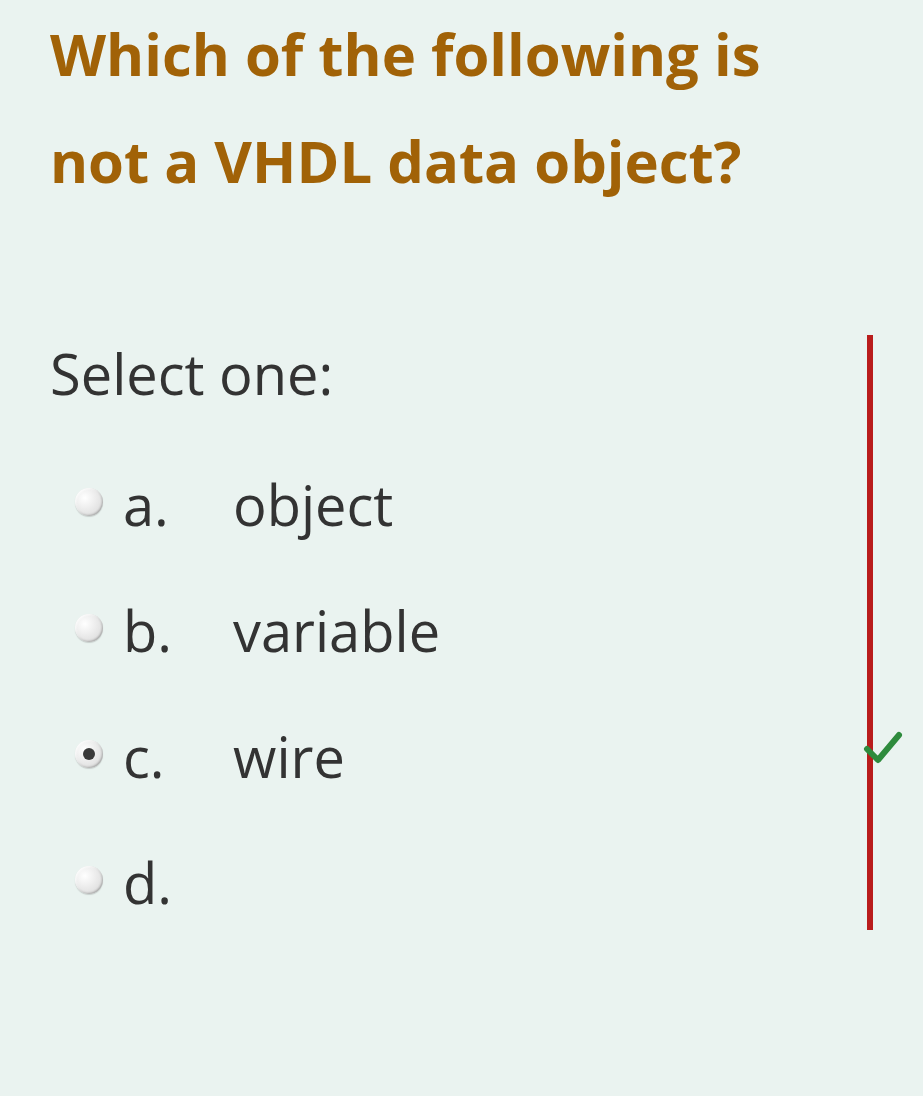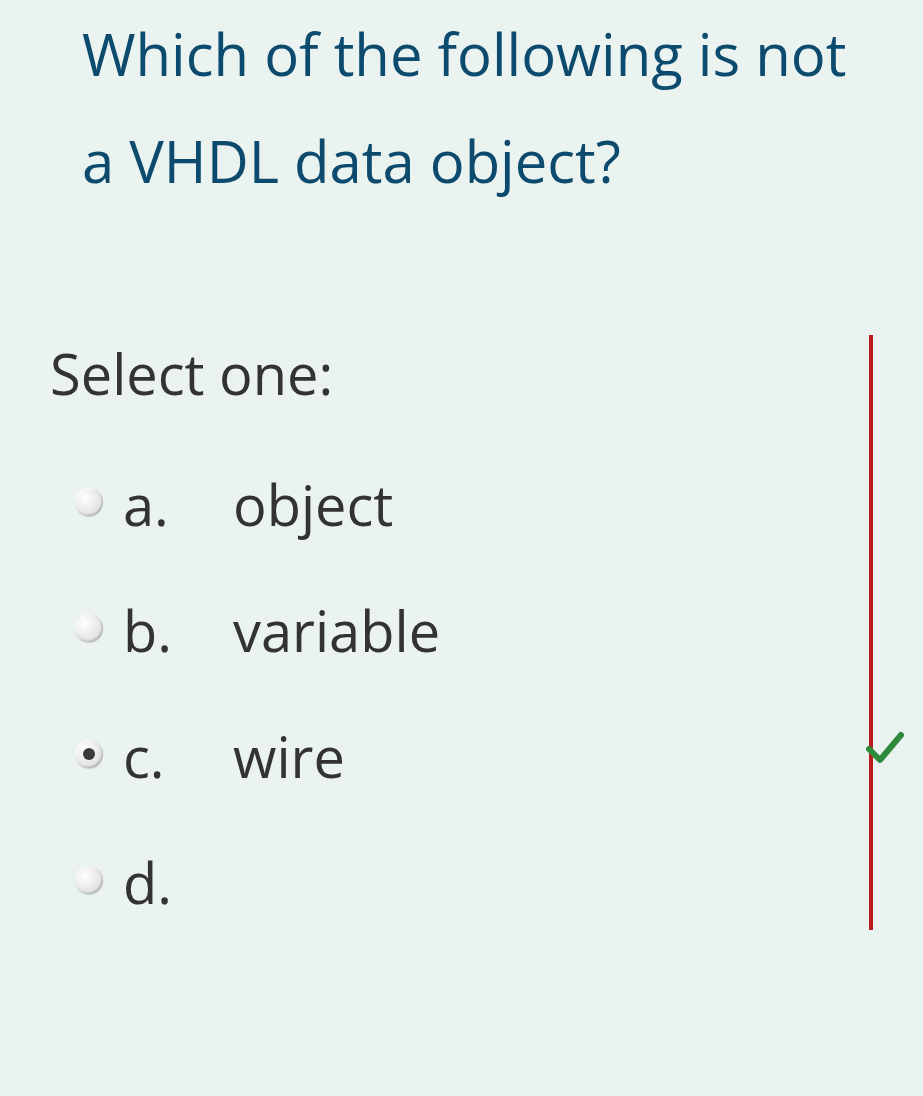--- a/index.html
+++ b/index.html
@@ -15,29 +15,28 @@
       color: #2b3a3a;
       position: relative;
       overflow: hidden;
     }
     .container {
       padding: 0 50px;
     }
     .question-text {
       font-size: 58px;
       line-height: 1.85;
-      color: #0c4a6e;
-      font-weight: 400;
+      color: #a16207;
+      font-weight: 700;
       padding-top: 0;
       margin-bottom: 120px;
-      margin-left: 32px;
     }
     .answer-block {
       position: relative;
-      border-right: 4px solid #b91c1c;
+      border-right: 6px solid #b91c1c;
       padding-right: 24px;
       padding-bottom: 10px;
     }
     .prompt {
       font-size: 56px;
       color: #333;
       margin-bottom: 55px;
     }
     .options {
       padding-left: 25px;

